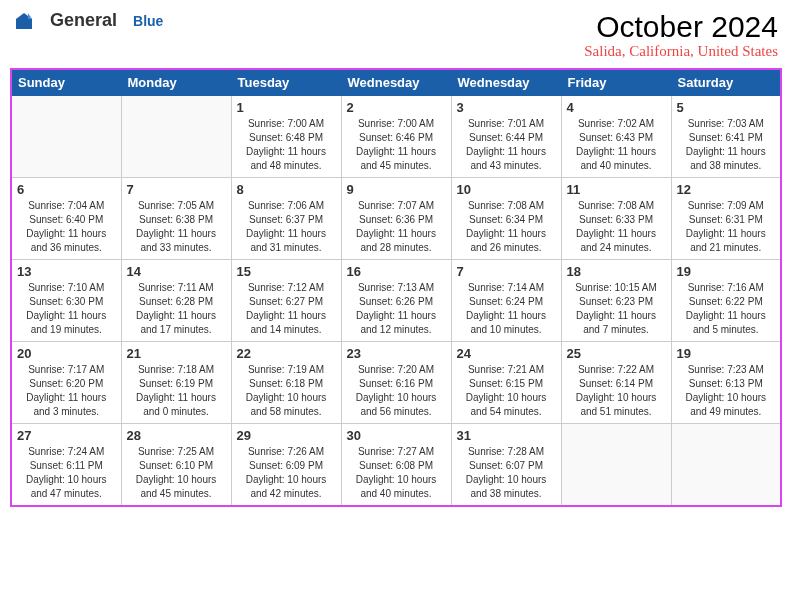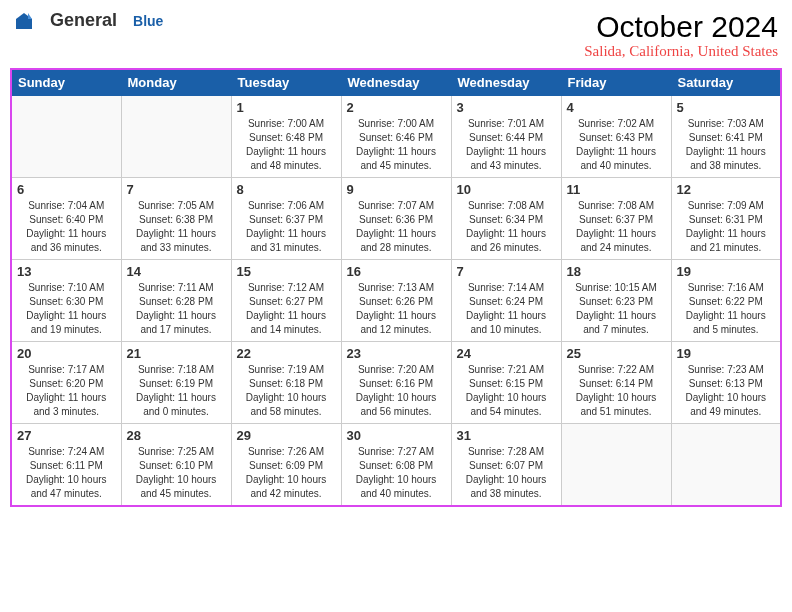--- a/index.html
+++ b/index.html
@@ -190,21 +190,21 @@
         </td>
         <td>
           <span class="day-number">10</span>
           <div class="day-info">Sunrise: 7:08 AM
 Sunset: 6:34 PM
 Daylight: 11 hours and 26 minutes.</div>
         </td>
         <td>
           <span class="day-number">11</span>
           <div class="day-info">Sunrise: 7:08 AM
-Sunset: 6:37 PM
+Sunset: 6:33 PM
 Daylight: 11 hours and 24 minutes.</div>
         </td>
         <td>
           <span class="day-number">12</span>
           <div class="day-info">Sunrise: 7:09 AM
 Sunset: 6:31 PM
 Daylight: 11 hours and 21 minutes.</div>
         </td>
       </tr>
       <tr>

